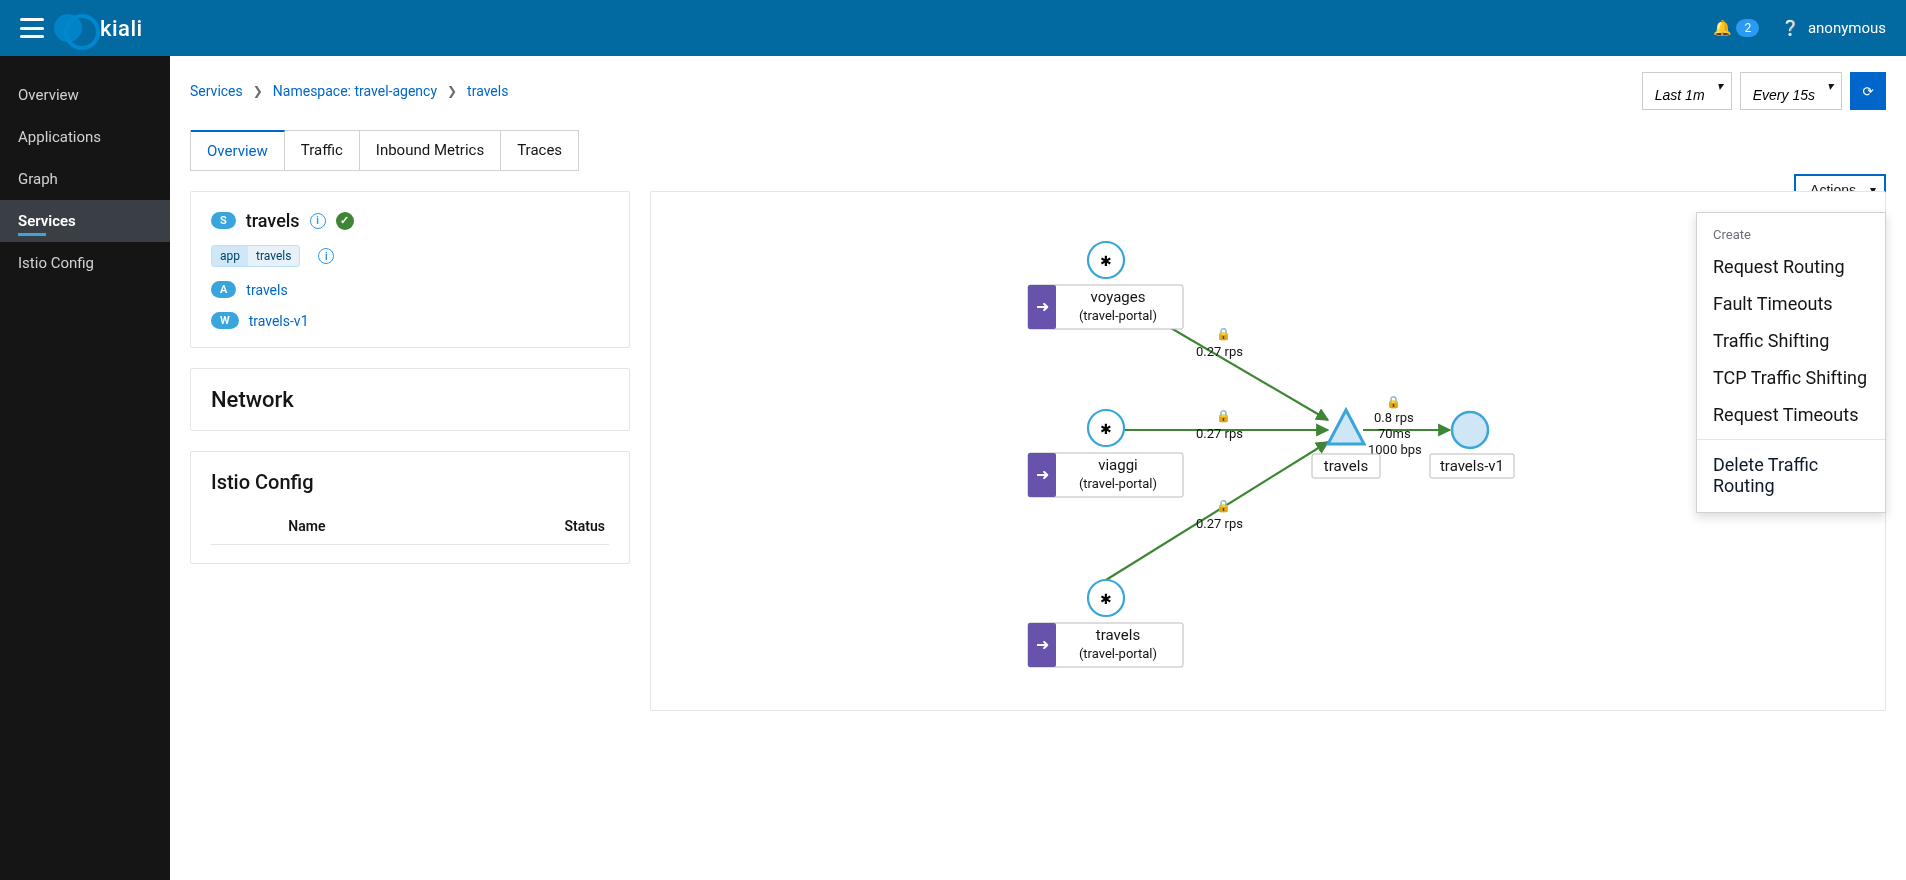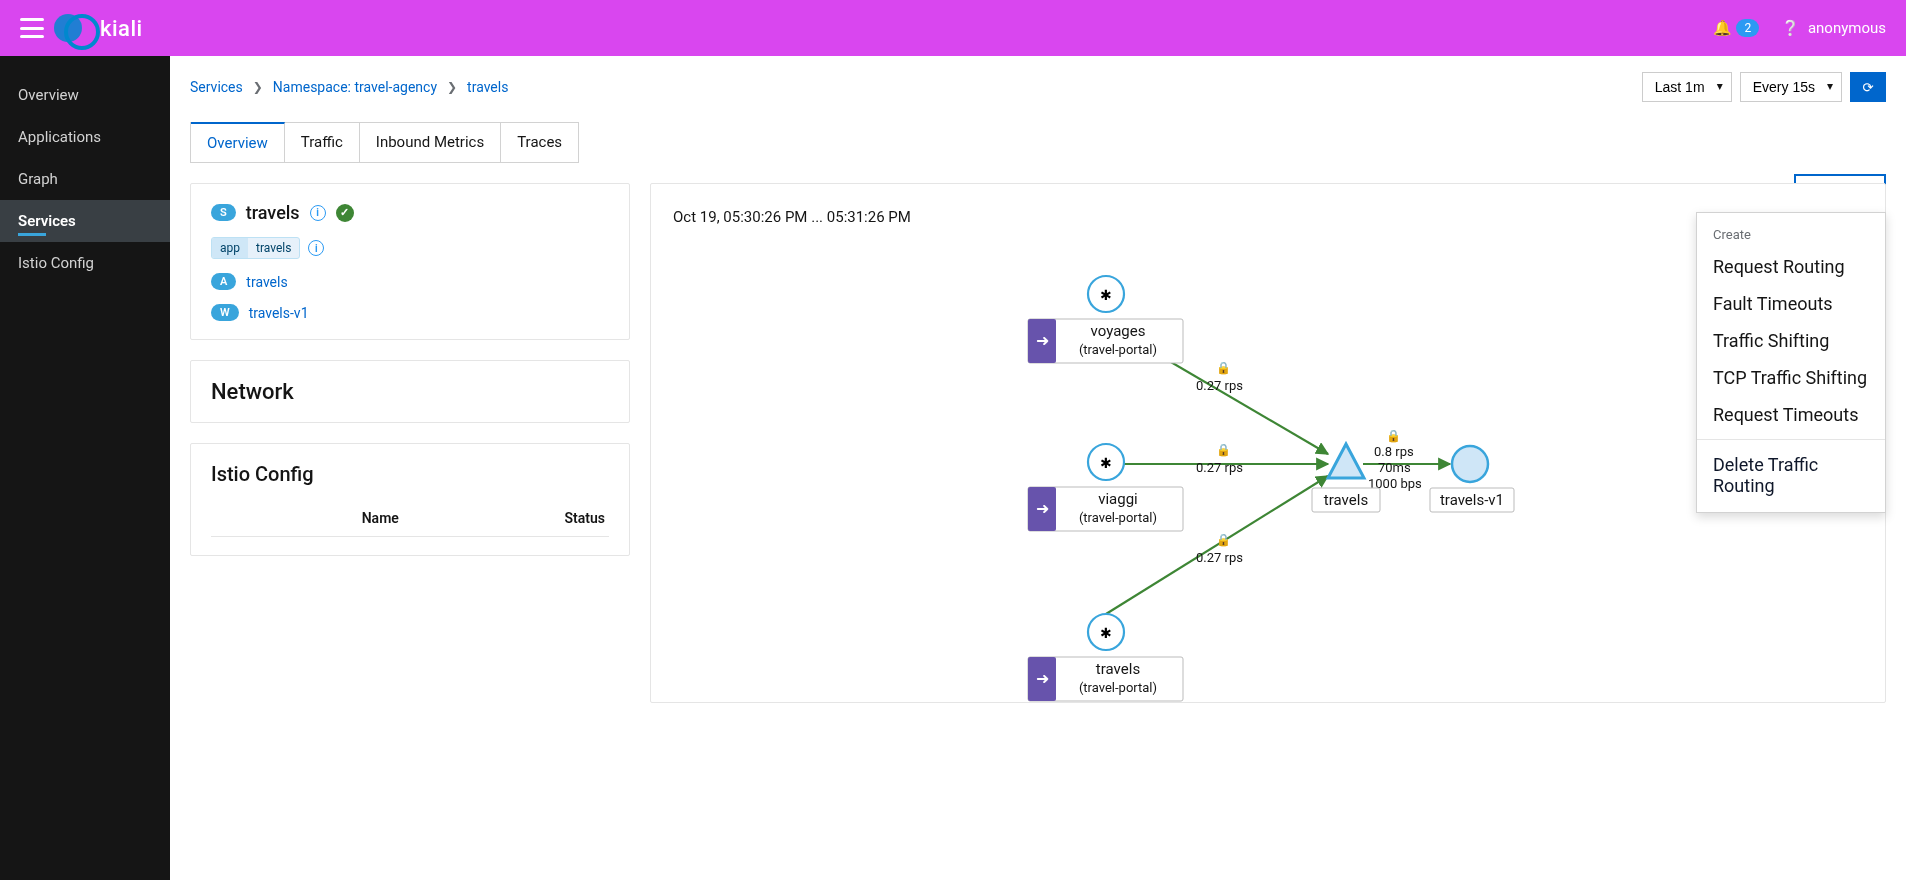--- a/index.html
+++ b/index.html
@@ -1,20 +1,20 @@
 <!DOCTYPE html>
 <html><head>
 <meta charset="utf-8">
 <style>
   * { box-sizing: border-box; margin: 0; padding: 0; }
   html, body { height: 100%; font-family: -apple-system, BlinkMacSystemFont, "Segoe UI", Roboto, Helvetica, Arial, sans-serif; color: #151515; }
   body { display: flex; flex-direction: column; background: #f0f0f0; }
 
   
-  .brandbar { background: #d946ef; color: #fff; height: 56px; display: flex; align-items: center; padding: 0 20px; justify-content: space-between; }
+  .brandbar { background: #0369a1; color: #fff; height: 56px; display: flex; align-items: center; padding: 0 20px; justify-content: space-between; }
   .brandbar-left { display: flex; align-items: center; gap: 20px; }
   .hamburger { width: 24px; height: 20px; display: flex; flex-direction: column; justify-content: space-between; cursor: pointer; }
   .hamburger span { display: block; height: 3px; background: #fff; border-radius: 2px; }
   .logo { display: flex; align-items: center; gap: 8px; font-size: 22px; font-weight: 500; letter-spacing: .5px; }
   .logo-mark { width: 28px; height: 28px; position: relative; }
   .logo-mark::before, .logo-mark::after { content:""; position:absolute; border-radius:50%; }
   .logo-mark::before { width:28px; height:28px; border:4px solid #0088ce; left:0; top:0; }
   .logo-mark::after  { width:28px; height:28px; background:#0088ce; left:-10px; top:0; opacity:.85; border-radius:50%; }
 
   .brandbar-right { display: flex; align-items:center; gap: 22px; font-size:15px;}
@@ -32,21 +32,21 @@
   .content { flex:1; padding: 16px 20px 20px 20px; overflow:auto; position:relative; background:#fff; }
 
   
   .topline { display:flex; justify-content:space-between; align-items:center; }
   .breadcrumb { display:flex; gap:10px; align-items:center; font-size:14px; color:#06c; }
   .breadcrumb a { color:#06c; text-decoration:none; cursor:pointer; }
   .breadcrumb .sep { color:#6a6e73; font-size:12px; }
   .breadcrumb .current { color:#06c; }
 
   .toolbar-right { display:flex; gap:8px; }
-  .select-like { border:1px solid #ccc; background:#fff; padding:6px 26px 6px 12px; font-size:14px; position:relative; cursor:pointer; min-width:90px; text-align:left;}
+  .select-like { border:1px solid #ccc; background:#fff; padding:14px 26px 6px 12px; font-size:14px; position:relative; cursor:pointer; min-width:90px; text-align:left;font-style:italic;}
   .select-like::after { content:"▾"; position:absolute; right:8px; top:6px; font-size:12px; color:#151515;}
   .btn-refresh { background:#06c; border:1px solid #06c; color:#fff; width:36px; display:flex; align-items:center; justify-content:center; cursor:pointer; }
 
   
   .tabs { display:flex; border:1px solid #d2d2d2; margin-top:20px; width:fit-content; background:#fff;}
   .tab { padding:10px 16px; font-size:15px; cursor:pointer; border-right:1px solid #d2d2d2; }
   .tab:last-child{border-right:none;}
   .tab.active { color:#06c; border-top:2px solid #06c; margin-top:-1px; }
 
   
@@ -78,21 +78,21 @@
   .tagchip span{ padding:3px 8px; }
   .tagchip .k{ background:#cfe7f7; color:#004368; }
   .tagchip .v{ color:#004368; }
   .linkrow{ display:flex; align-items:center; gap:10px; margin-top:14px; font-size:14px;}
   .linkrow a{ color:#06c; text-decoration:none; }
 
   .netgrid { display:grid; grid-template-columns:110px 1fr; row-gap:6px; font-size:14px; margin-top:10px;}
   .netgrid .lbl{ font-weight:600; }
 
   .istio-table { width:100%; margin-top:14px; font-size:14px; border-collapse:collapse;}
-  .istio-table th{ text-align:right; font-weight:600; padding:10px 4px; border-bottom:1px solid #e5e5e5;}
+  .istio-table th{ text-align:center; font-weight:600; padding:10px 4px; border-bottom:1px solid #e5e5e5;}
   .istio-table th.last{ text-align:right; }
   .istio-empty{ text-align:center; padding:14px 0; color:#151515; font-size:15px; border-bottom:1px solid #e5e5e5;}
 
   
   .graph-panel { position:relative; height:520px; }
   .graph-time { font-size:15px; padding:6px 2px 18px 2px; }
   svg.graph { width:100%; height:460px; }
 
   .node-label { font-size:15px; fill:#151515; }
   .node-label-sub { font-size:13px; fill:#151515; }
@@ -186,21 +186,21 @@
     <div class="panels">
       <div class="leftcol">
 
         <div class="panel">
           <div class="svc-head">
             <span class="pill pill-s">S</span>
             <span>travels</span>
             <span class="info-dot">i</span>
             <span class="ok-dot"></span>
           </div>
-          <div style="margin-top:14px; display:flex; align-items:center; gap:8px;">
+          <div style="margin-top:14px; display:flex; align-items:center; gap:18px;">
             <span class="tagchip">
               <span class="k">app</span>
               <span class="v">travels</span>
             </span>
             <span class="info-dot">i</span>
           </div>
           <div class="linkrow">
             <span class="pill pill-a">A</span>
             <a>travels</a>
           </div>
@@ -222,21 +222,20 @@
               <th>Name</th>
               <th class="last">Status</th>
             </tr>
               </thead>
           </table>
         </div>
 
       </div>
 
       <div class="panel graph-panel graphcol">
-        <div class="graph-time">Oct 19, 05:30:26 PM ... 05:31:26 PM</div>
 
         <svg class="graph" viewBox="0 0 760 460">
           <defs>
             <marker id="arrow-green" viewBox="0 0 10 10" refX="9" refY="5" markerWidth="6" markerHeight="6" orient="auto">
               <path d="M0,0 L10,5 L0,10 z" fill="#3e8635"></path>
             </marker>
           </defs>
 
           <path class="edge" d="M218,80  L440,210"></path>
           <path class="edge" d="M218,220 L440,220"></path>

